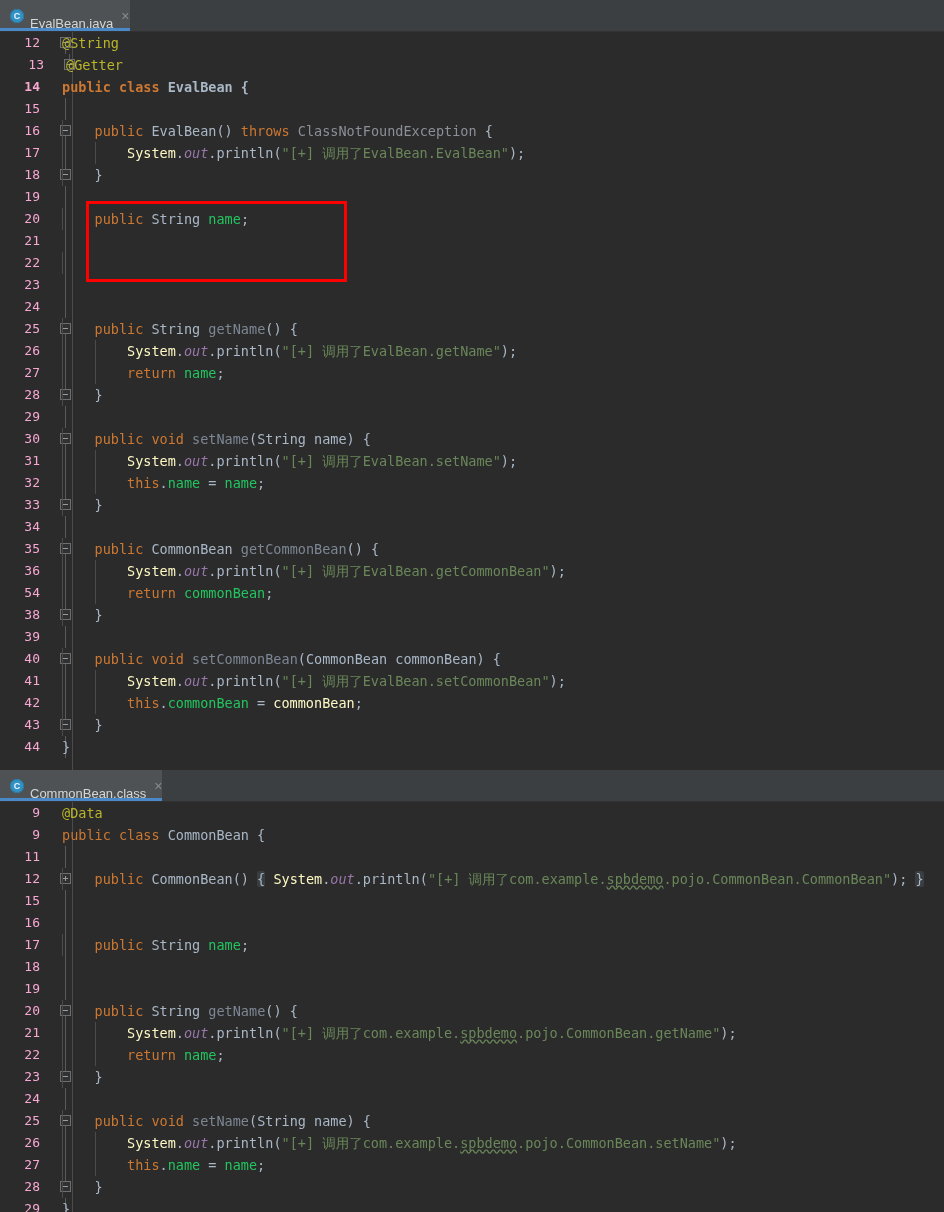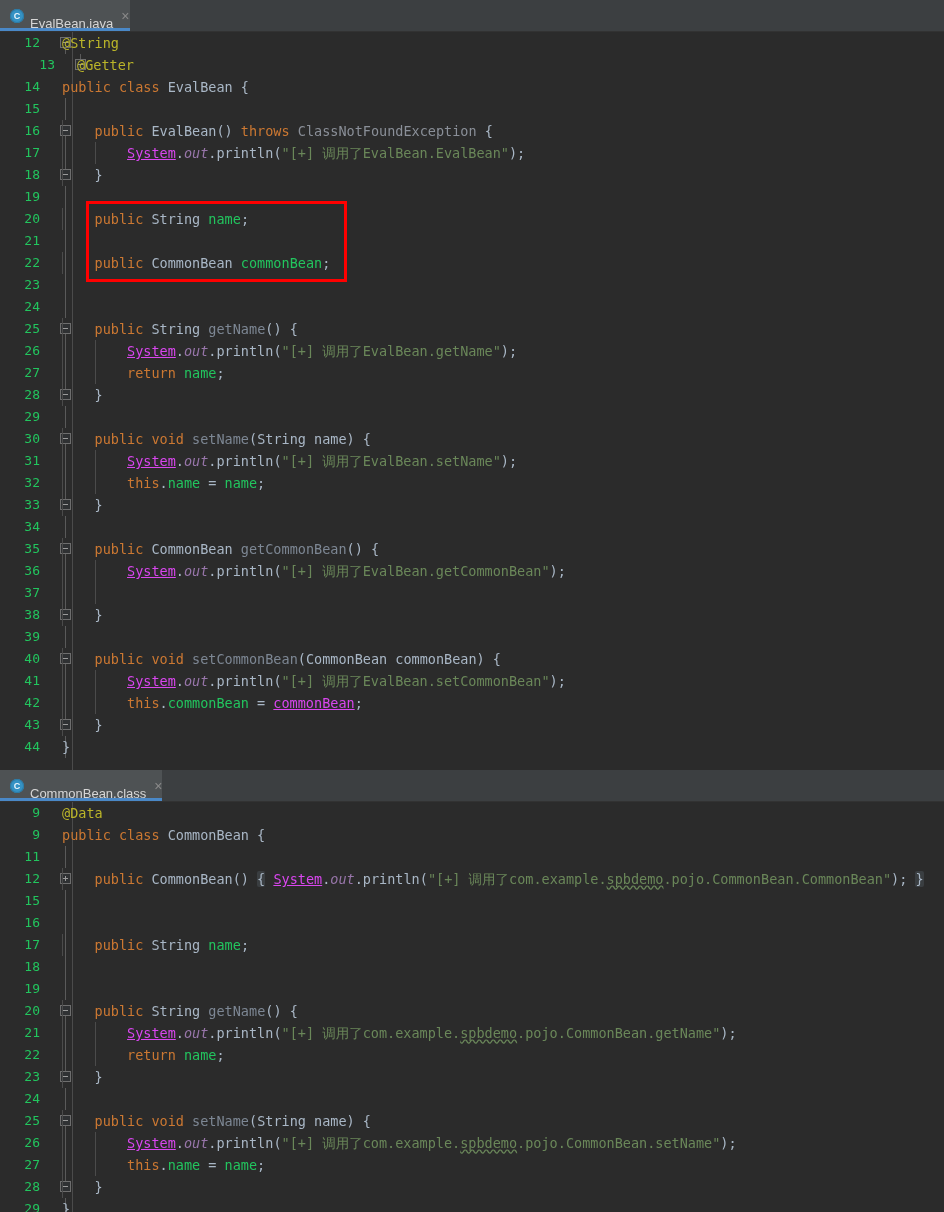--- a/index.html
+++ b/index.html
@@ -17,21 +17,21 @@
        font-weight:bold;display:flex;align-items:center;justify-content:center;
        flex:none;box-shadow:inset 0 0 0 1px #2c7aa5;}
   .tab .tab-label{white-space:nowrap;margin-top:16px;}
   .tab .tab-close{color:#8a8a8a;font-size:14px;line-height:1;margin-left:2px;}
   .tab .tab-underline{position:absolute;left:0;right:0;bottom:0;height:3px;background:#4a88c7;}
 
   
   .editor{position:relative;background:#2b2b2b;overflow:hidden;}
   .gutter-rail{position:absolute;top:0;bottom:0;left:72px;width:1px;background:#4b4b4b;}
   .row{position:relative;height:22px;line-height:22px;font-size:13.5px;white-space:pre;}
-  .ln{position:absolute;left:0;width:40px;text-align:right;color:#22c55e;font-size:13px;}
+  .ln{position:absolute;left:0;width:40px;text-align:right;color:#f9a8d4;font-size:13px;}
   .code{position:absolute;left:62px;color:#a9b7c6;}
 
   
   .fold{position:absolute;left:55px;top:0;width:22px;height:22px;}
   .fold .v{position:absolute;left:10px;top:0;bottom:0;width:1px;background:#5a5a5a;}
   .fold .v.down{top:11px;bottom:0;}
   .fold .v.up{top:0;bottom:11px;}
   .fold .bx{position:absolute;left:5px;top:5px;width:11px;height:11px;
             box-sizing:border-box;border:1px solid #6e6e6e;background:#2f3133;}
   .fold .bx:after{content:"";position:absolute;left:2px;top:4px;width:5px;height:1px;background:#9a9a9a;}
@@ -41,21 +41,21 @@
   .iguide{position:absolute;top:0;height:22px;width:1px;background:#4b4b4b;}
 
   
   .kw  {color:#cc7832;}          
   .typ {color:#a9b7c6;}          
   .fld {color:#22c55e;}          
   .mth {color:#a9b7c6;}          
   .mdecl{color:#7d8794;}         
   .anno{color:#bbb529;}          
   .str {color:#6a8759;}          
-  .pl  {color:#d946ef;text-decoration:underline;}          
+  .pl  {color:#fef9c3;}          
   .sout{color:#9876aa;font-style:italic;} 
   .exc {color:#8a8f98;}
   .fold-hl{background:#3a3e41;border-radius:2px;}
   .typo{text-decoration:underline wavy #6a8759;text-decoration-skip-ink:none;}
 
   
   .redbox{position:absolute;border:3px solid #ff0000;box-sizing:border-box;
           pointer-events:none;}
 </style>
 </head>
@@ -66,45 +66,45 @@
     <span class="c-icon">C</span>
     <span class="tab-label">EvalBean.java</span>
     <span class="tab-close">×</span>
     <span class="tab-underline"></span>
   </div>
 </div>
 <div class="editor" id="editor1" style="height:738px;">
   <div class="gutter-rail"></div>
   <div id="rows1">
       <div class="row" style="top: 0px; position: absolute; left: 0px; right: 0px;"><span class="ln">12</span><span class="fold"><span class="v down"></span><span class="bx"></span></span><span class="code"><span class="anno">@String</span></span></div>
-      <div class="row" style="top: 22px; position: absolute; left: 15px; right: 0px;"><span class="ln">13</span><span class="fold"><span class="v up"></span><span class="bx"></span></span><span class="code"><span class="anno">@Getter</span></span></div>
-      <div class="row" style="top: 44px; position: absolute; left: 0px; right: 12px;"><span class="ln">14</span><span class="fold"></span><span class="code"><span class="kw">public</span> <span class="kw">class</span> <span class="typ">EvalBean</span> {</span></div>
+      <div class="row" style="top: 22px; position: absolute; left: 4px; right: 0px;"><span class="ln">13</span><span class="fold"><span class="v up"></span><span class="bx"></span></span><span class="code"><span class="anno">@Getter</span></span></div>
+      <div class="row" style="top: 44px; position: absolute; left: 0px; right: 12px; font-weight: bold;"><span class="ln">14</span><span class="fold"></span><span class="code"><span class="kw">public</span> <span class="kw">class</span> <span class="typ">EvalBean</span> {</span></div>
       <div class="row" style="top: 66px; position: absolute; left: 0px; right: 0px;"><span class="ln">15</span><span class="fold"><span class="v"></span></span><span class="code"></span></div>
       <div class="row" style="top: 88px; position: absolute; left: 0px; right: 0px;"><span class="ln">16</span><span class="fold"><span class="v down"></span><span class="bx"></span></span><span class="iguide" style="left: 62px;"></span><span class="code">    <span class="kw">public</span> <span class="typ">EvalBean</span>() <span class="kw">throws</span> <span class="exc">ClassNotFoundException</span> {</span></div>
       <div class="row" style="top: 110px; position: absolute; left: 0px; right: 0px;"><span class="ln">17</span><span class="fold"><span class="v"></span></span><span class="iguide" style="left: 62px;"></span><span class="iguide" style="left: 94.5px;"></span><span class="code">        <span class="pl">System</span>.<span class="sout">out</span>.<span class="mth">println</span>(<span class="str">"[+] 调用了EvalBean.EvalBean"</span>);</span></div>
       <div class="row" style="top: 132px; position: absolute; left: 0px; right: 0px;"><span class="ln">18</span><span class="fold"><span class="v up"></span><span class="bx"></span></span><span class="iguide" style="left: 62px;"></span><span class="code">    }</span></div>
       <div class="row" style="top: 154px; position: absolute; left: 0px; right: 0px;"><span class="ln">19</span><span class="fold"><span class="v"></span></span><span class="code"></span></div>
       <div class="row" style="top: 176px; position: absolute; left: 0px; right: 0px;"><span class="ln">20</span><span class="fold"><span class="v"></span></span><span class="iguide" style="left: 62px;"></span><span class="code">    <span class="kw">public</span> <span class="typ">String</span> <span class="fld">name</span>;</span></div>
       <div class="row" style="top: 198px; position: absolute; left: 0px; right: 0px;"><span class="ln">21</span><span class="fold"><span class="v"></span></span><span class="code"></span></div>
-      <div class="row" style="top: 220px; position: absolute; left: 0px; right: 0px;"><span class="ln">22</span><span class="fold"><span class="v"></span></span><span class="iguide" style="left: 62px;"></span><span class="code">    <span class="kw">public</span> <span class="typ">CommonBean</span> <span class="fld">commonBean</span>;</span></div>
+      <div class="row" style="top: 220px; position: absolute; left: 0px; right: 0px;"><span class="ln">22</span><span class="fold"><span class="v"></span></span><span class="iguide" style="left: 62px;"></span></div>
       <div class="row" style="top: 242px; position: absolute; left: 0px; right: 0px;"><span class="ln">23</span><span class="fold"><span class="v"></span></span><span class="code"></span></div>
       <div class="row" style="top: 264px; position: absolute; left: 0px; right: 0px;"><span class="ln">24</span><span class="fold"><span class="v"></span></span><span class="code"></span></div>
       <div class="row" style="top: 286px; position: absolute; left: 0px; right: 0px;"><span class="ln">25</span><span class="fold"><span class="v down"></span><span class="bx"></span></span><span class="iguide" style="left: 62px;"></span><span class="code">    <span class="kw">public</span> <span class="typ">String</span> <span class="mdecl">getName</span>() {</span></div>
       <div class="row" style="top: 308px; position: absolute; left: 0px; right: 0px;"><span class="ln">26</span><span class="fold"><span class="v"></span></span><span class="iguide" style="left: 62px;"></span><span class="iguide" style="left: 94.5px;"></span><span class="code">        <span class="pl">System</span>.<span class="sout">out</span>.<span class="mth">println</span>(<span class="str">"[+] 调用了EvalBean.getName"</span>);</span></div>
       <div class="row" style="top: 330px; position: absolute; left: 0px; right: 0px;"><span class="ln">27</span><span class="fold"><span class="v"></span></span><span class="iguide" style="left: 62px;"></span><span class="iguide" style="left: 94.5px;"></span><span class="code">        <span class="kw">return</span> <span class="fld">name</span>;</span></div>
       <div class="row" style="top: 352px; position: absolute; left: 0px; right: 0px;"><span class="ln">28</span><span class="fold"><span class="v up"></span><span class="bx"></span></span><span class="iguide" style="left: 62px;"></span><span class="code">    }</span></div>
       <div class="row" style="top: 374px; position: absolute; left: 0px; right: 0px;"><span class="ln">29</span><span class="fold"><span class="v"></span></span><span class="code"></span></div>
       <div class="row" style="top: 396px; position: absolute; left: 0px; right: 0px;"><span class="ln">30</span><span class="fold"><span class="v down"></span><span class="bx"></span></span><span class="iguide" style="left: 62px;"></span><span class="code">    <span class="kw">public</span> <span class="kw">void</span> <span class="mdecl">setName</span>(<span class="typ">String</span> name) {</span></div>
       <div class="row" style="top: 418px; position: absolute; left: 0px; right: 0px;"><span class="ln">31</span><span class="fold"><span class="v"></span></span><span class="iguide" style="left: 62px;"></span><span class="iguide" style="left: 94.5px;"></span><span class="code">        <span class="pl">System</span>.<span class="sout">out</span>.<span class="mth">println</span>(<span class="str">"[+] 调用了EvalBean.setName"</span>);</span></div>
       <div class="row" style="top: 440px; position: absolute; left: 0px; right: 0px;"><span class="ln">32</span><span class="fold"><span class="v"></span></span><span class="iguide" style="left: 62px;"></span><span class="iguide" style="left: 94.5px;"></span><span class="code">        <span class="kw">this</span>.<span class="fld">name</span> = <span class="fld">name</span>;</span></div>
       <div class="row" style="top: 462px; position: absolute; left: 0px; right: 0px; padding-left: 44px;"><span class="ln">33</span><span class="fold"><span class="v up"></span><span class="bx"></span></span><span class="iguide" style="left: 62px;"></span><span class="code">    }</span></div>
       <div class="row" style="top: 484px; position: absolute; left: 0px; right: 0px;"><span class="ln">34</span><span class="fold"><span class="v"></span></span><span class="code"></span></div>
       <div class="row" style="top: 506px; position: absolute; left: 0px; right: 0px;"><span class="ln">35</span><span class="fold"><span class="v down"></span><span class="bx"></span></span><span class="iguide" style="left: 62px;"></span><span class="code">    <span class="kw">public</span> <span class="typ">CommonBean</span> <span class="mdecl">getCommonBean</span>() {</span></div>
       <div class="row" style="top: 528px; position: absolute; left: 0px; right: 0px;"><span class="ln">36</span><span class="fold"><span class="v"></span></span><span class="iguide" style="left: 62px;"></span><span class="iguide" style="left: 94.5px;"></span><span class="code">        <span class="pl">System</span>.<span class="sout">out</span>.<span class="mth">println</span>(<span class="str">"[+] 调用了EvalBean.getCommonBean"</span>);</span></div>
-      <div class="row" style="top: 550px; position: absolute; left: 0px; right: 0px;"><span class="ln">37</span><span class="fold"><span class="v"></span></span><span class="iguide" style="left: 62px;"></span><span class="iguide" style="left: 94.5px;"></span></div>
+      <div class="row" style="top: 550px; position: absolute; left: 0px; right: 0px;"><span class="ln">54</span><span class="fold"><span class="v"></span></span><span class="iguide" style="left: 62px;"></span><span class="iguide" style="left: 94.5px;"></span><span class="code">        <span class="kw">return</span> <span class="fld">commonBean</span>;</span></div>
       <div class="row" style="top: 572px; position: absolute; left: 0px; right: 0px;"><span class="ln">38</span><span class="fold"><span class="v up"></span><span class="bx"></span></span><span class="iguide" style="left: 62px;"></span><span class="code">    }</span></div>
       <div class="row" style="top: 594px; position: absolute; left: 0px; right: 0px;"><span class="ln">39</span><span class="fold"><span class="v"></span></span><span class="code"></span></div>
       <div class="row" style="top: 616px; position: absolute; left: 0px; right: 0px;"><span class="ln">40</span><span class="fold"><span class="v down"></span><span class="bx"></span></span><span class="iguide" style="left: 62px;"></span><span class="code">    <span class="kw">public</span> <span class="kw">void</span> <span class="mdecl">setCommonBean</span>(<span class="typ">CommonBean</span> commonBean) {</span></div>
       <div class="row" style="top: 638px; position: absolute; left: 0px; right: 0px;"><span class="ln">41</span><span class="fold"><span class="v"></span></span><span class="iguide" style="left: 62px;"></span><span class="iguide" style="left: 94.5px;"></span><span class="code">        <span class="pl">System</span>.<span class="sout">out</span>.<span class="mth">println</span>(<span class="str">"[+] 调用了EvalBean.setCommonBean"</span>);</span></div>
       <div class="row" style="top: 660px; position: absolute; left: 0px; right: 0px;"><span class="ln">42</span><span class="fold"><span class="v"></span></span><span class="iguide" style="left: 62px;"></span><span class="iguide" style="left: 94.5px;"></span><span class="code">        <span class="kw">this</span>.<span class="fld">commonBean</span> = <span class="pl">commonBean</span>;</span></div>
       <div class="row" style="top: 682px; position: absolute; left: 0px; right: 0px;"><span class="ln">43</span><span class="fold"><span class="v up"></span><span class="bx"></span></span><span class="iguide" style="left: 62px;"></span><span class="code">    }</span></div>
       <div class="row" style="top: 704px; position: absolute; left: 0px; right: 0px;"><span class="ln">44</span><span class="fold"><span class="v"></span></span><span class="code">}</span></div>
     </div>
   <div class="redbox" id="redbox1" style="left: 86px; top: 169px; width: 261px; height: 81px; border-color: rgb(255, 0, 0);"></div>
 </div>

